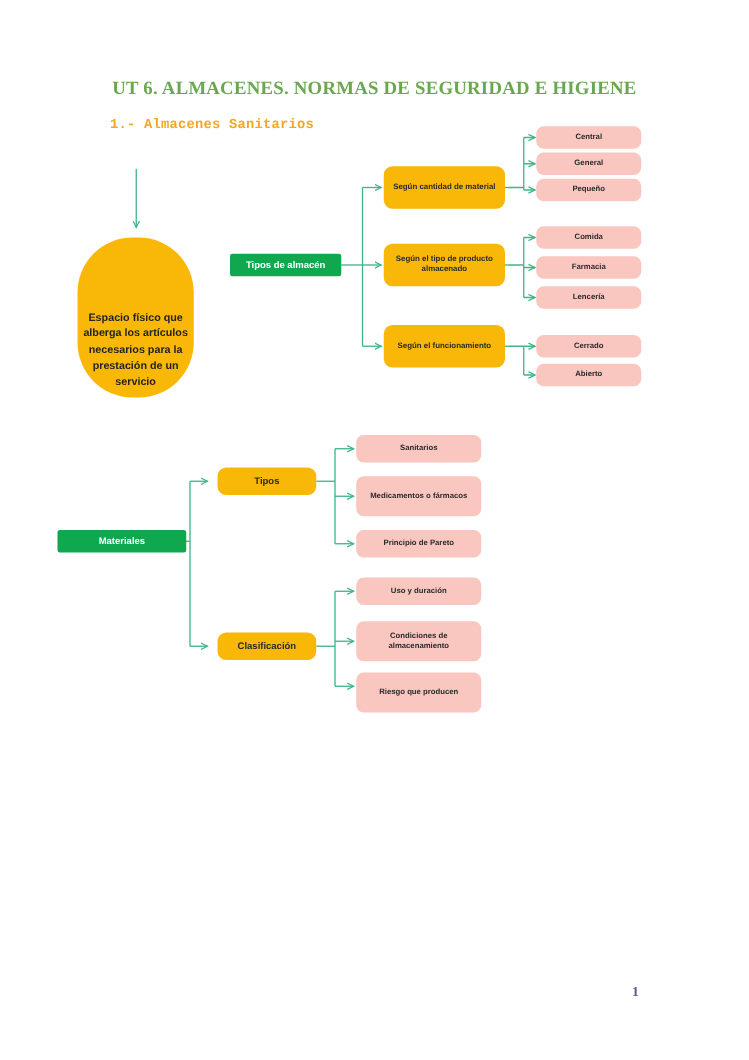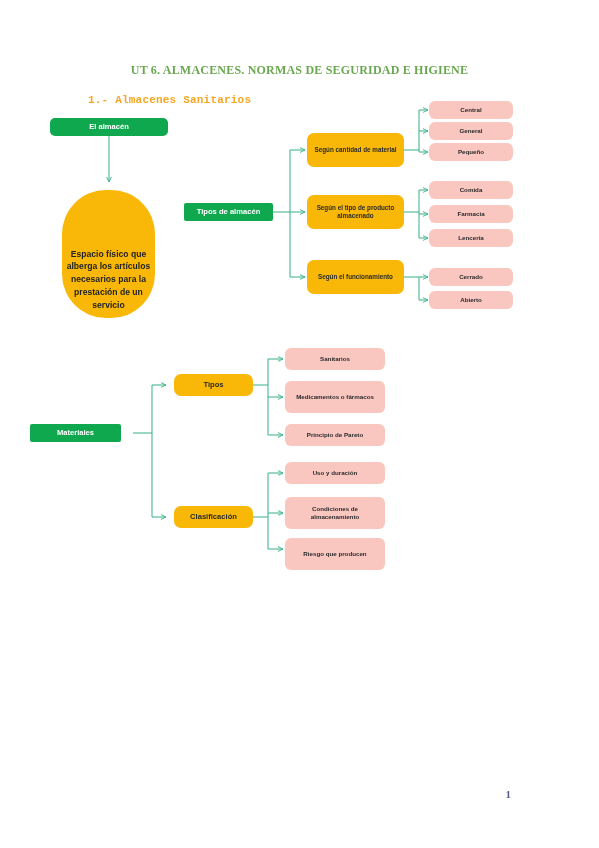--- a/index.html
+++ b/index.html
@@ -19,21 +19,21 @@
   }
 
   
   #doc-title {
     position: absolute;
     left: 0; top: 63px;
     width: 599px;
     text-align: center;
     font-family: "Liberation Serif", serif;
     font-weight: bold;
-    font-size: 12px;
+    font-size: 15px;
     letter-spacing: 0.2px;
     color: #6aa84f;
     white-space: nowrap;
   }
   #doc-subtitle {
     position: absolute;
     left: 88px; top: 94px;
     font-family: Liberation Mono, monospace;
     font-weight: bold;
     font-size: 11px;
@@ -152,23 +152,20 @@
         <path d="M419,214 L428,214" marker-end="url(#arw1)"></path>
         <path d="M419,238 L428,238" marker-end="url(#arw1)"></path>
 
         <path d="M404,277 L419,277"></path>
         <path d="M419,277 L419,300"></path>
         <path d="M419,277 L428,277" marker-end="url(#arw1)"></path>
         <path d="M419,300 L428,300" marker-end="url(#arw1)"></path>
       </g>
     </svg>
 
-    <div class="node green rounded" style="left:50px; top:118px; width:118px; height:18px;">
-      <span>El almacén</span>
-    </div>
 
     <div class="node orange big" style="left:62px; top:190px; width:93px; height:128px;align-items:flex-end;">
       <span>Espacio físico que alberga los artículos necesarios para la prestación de un servicio</span>
     </div>
 
     <div class="node green" style="left:184px; top:203px; width:89px; height:18px;align-items:center;">
       <span>Tipos de almacén</span>
     </div>
 
     <div class="node orange" style="left:307px; top:133px; width:97px; height:34px;">
@@ -231,21 +228,21 @@
         <path d="M268,100 L283,100" marker-end="url(#arw2)"></path>
 
         <path d="M253,182 L268,182"></path>
         <path d="M268,138 L268,214"></path>
         <path d="M268,138 L283,138" marker-end="url(#arw2)"></path>
         <path d="M268,178 L283,178" marker-end="url(#arw2)"></path>
         <path d="M268,214 L283,214" marker-end="url(#arw2)"></path>
       </g>
     </svg>
 
-    <div class="node green" style="left:30px; top:89px; width:91px; height:18px;">
+    <div class="node green" style="left:46px; top:89px; width:103px; height:18px;">
       <span>Materiales</span>
     </div>
 
     <div class="node orange label" style="left:174px; top:39px; width:79px; height:22px;">
       <span>Tipos</span>
     </div>
     <div class="node orange label" style="left:174px; top:171px; width:79px; height:22px;text-align:center;">
       <span>Clasificación</span>
     </div>
 

